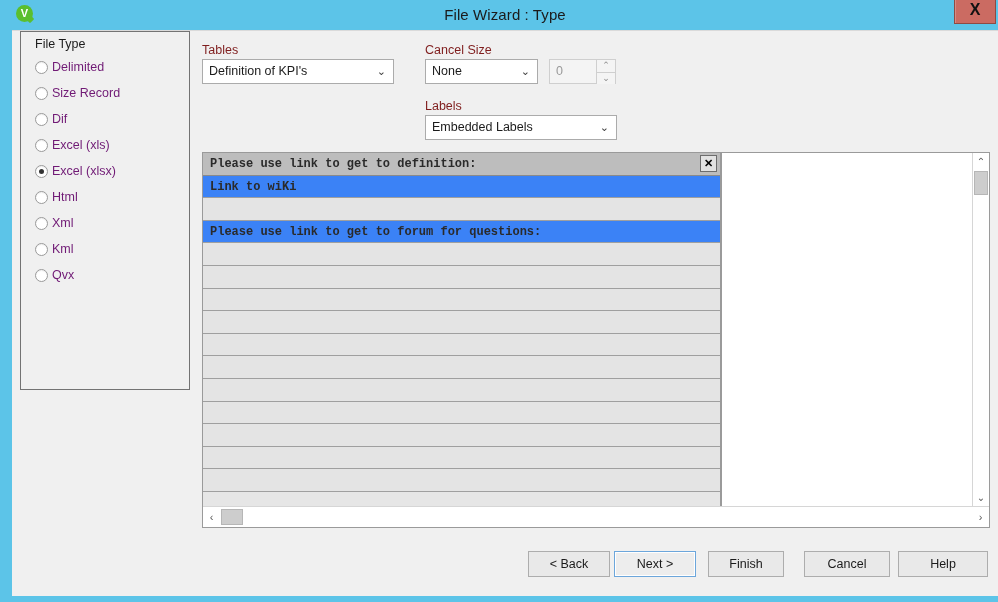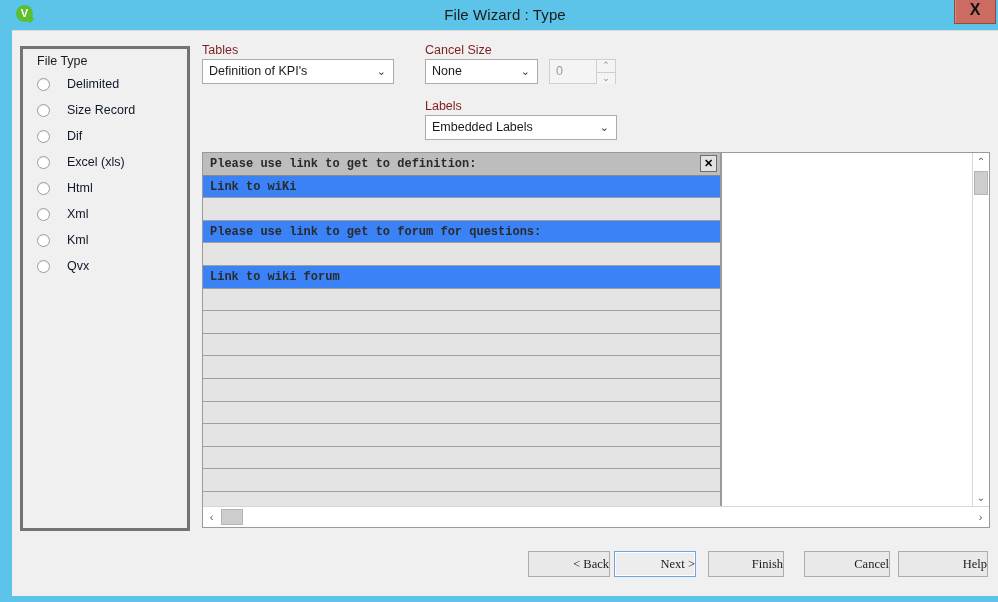--- a/index.html
+++ b/index.html
@@ -102,23 +102,23 @@
     width: 986px;
     height: 566px;
     background: #F0F0F0;
     box-sizing: border-box;
     border-top: 1px solid #dadada;
   }
 
   
   .groupbox {
     position: absolute;
-    left: 8px; top: 15px;
-    width: 170px; height: 485px;
-    border: 3px solid #737373;
+    left: 8px; top: 0;
+    width: 170px; height: 359px;
+    border: 1px solid #737373;
     background: #F0F0F0;
     box-sizing: border-box;
   }
   .groupbox-title {
     position: absolute;
     left: 12px; top: 5px;
     font-size: 12.5px;
     color: #1b1b1b;
     background: transparent;
     padding: 0 2px;
@@ -147,23 +147,23 @@
   }
   .radio-row.checked .radio-mark::after {
     content: "";
     position: absolute;
     left: 3px; top: 3px;
     width: 5px; height: 5px;
     border-radius: 50%;
     background: #333333;
   }
   .radio-label {
-    margin-left: 17px;
+    margin-left: 4px;
     font-size: 12.5px;
-    color: #0f172a;
+    color: #701a75;
     white-space: nowrap;
   }
 
   
   .field-label {
     position: absolute;
     font-size: 12.5px;
     color: #7f1d1d;
     white-space: nowrap;
   }
@@ -365,24 +365,23 @@
   }
   .btn {
     position: absolute;
     top: 17px;
     height: 26px;
     background: #E9E9E9;
     border: 1px solid #ADADAD;
     box-sizing: border-box;
     font-size: 12.5px;
     color: #1b1b1b;
-    text-align: right;
+    text-align: center;
     line-height: 24px;
     cursor: pointer;
-    font-family: Liberation Serif, serif;
   }
   .btn.default {
     border: 1px solid #6CA6DB;
     background: #EDEDED;
     box-shadow: inset 0 0 0 1px #ffffff;
   }
 </style>
 </head>
 <body>
 
@@ -412,20 +411,24 @@
               <span class="radio-mark"></span>
               <span class="radio-label">Size Record</span>
             </div>
             <div class="radio-row">
               <span class="radio-mark"></span>
               <span class="radio-label">Dif</span>
             </div>
             <div class="radio-row">
               <span class="radio-mark"></span>
               <span class="radio-label">Excel (xls)</span>
+            </div>
+            <div class="radio-row checked">
+              <span class="radio-mark"></span>
+              <span class="radio-label">Excel (xlsx)</span>
             </div>
             <div class="radio-row">
               <span class="radio-mark"></span>
               <span class="radio-label">Html</span>
             </div>
             <div class="radio-row">
               <span class="radio-mark"></span>
               <span class="radio-label">Xml</span>
             </div>
             <div class="radio-row">
@@ -474,23 +477,20 @@
               <span class="cell-text">Link to wiKi</span>
             </div>
             <div class="grid-row blank">
               <span class="cell-text"></span>
             </div>
             <div class="grid-row">
               <span class="cell-text">Please use link to get to forum for questions:</span>
             </div>
             <div class="grid-row blank">
               <span class="cell-text"></span>
-            </div>
-            <div class="grid-row">
-              <span class="cell-text">Link to wiki forum</span>
             </div>
             <div class="grid-row blank">
               <span class="cell-text"></span>
             </div>
             <div class="grid-row blank">
               <span class="cell-text"></span>
             </div>
             <div class="grid-row blank">
               <span class="cell-text"></span>
             </div>

